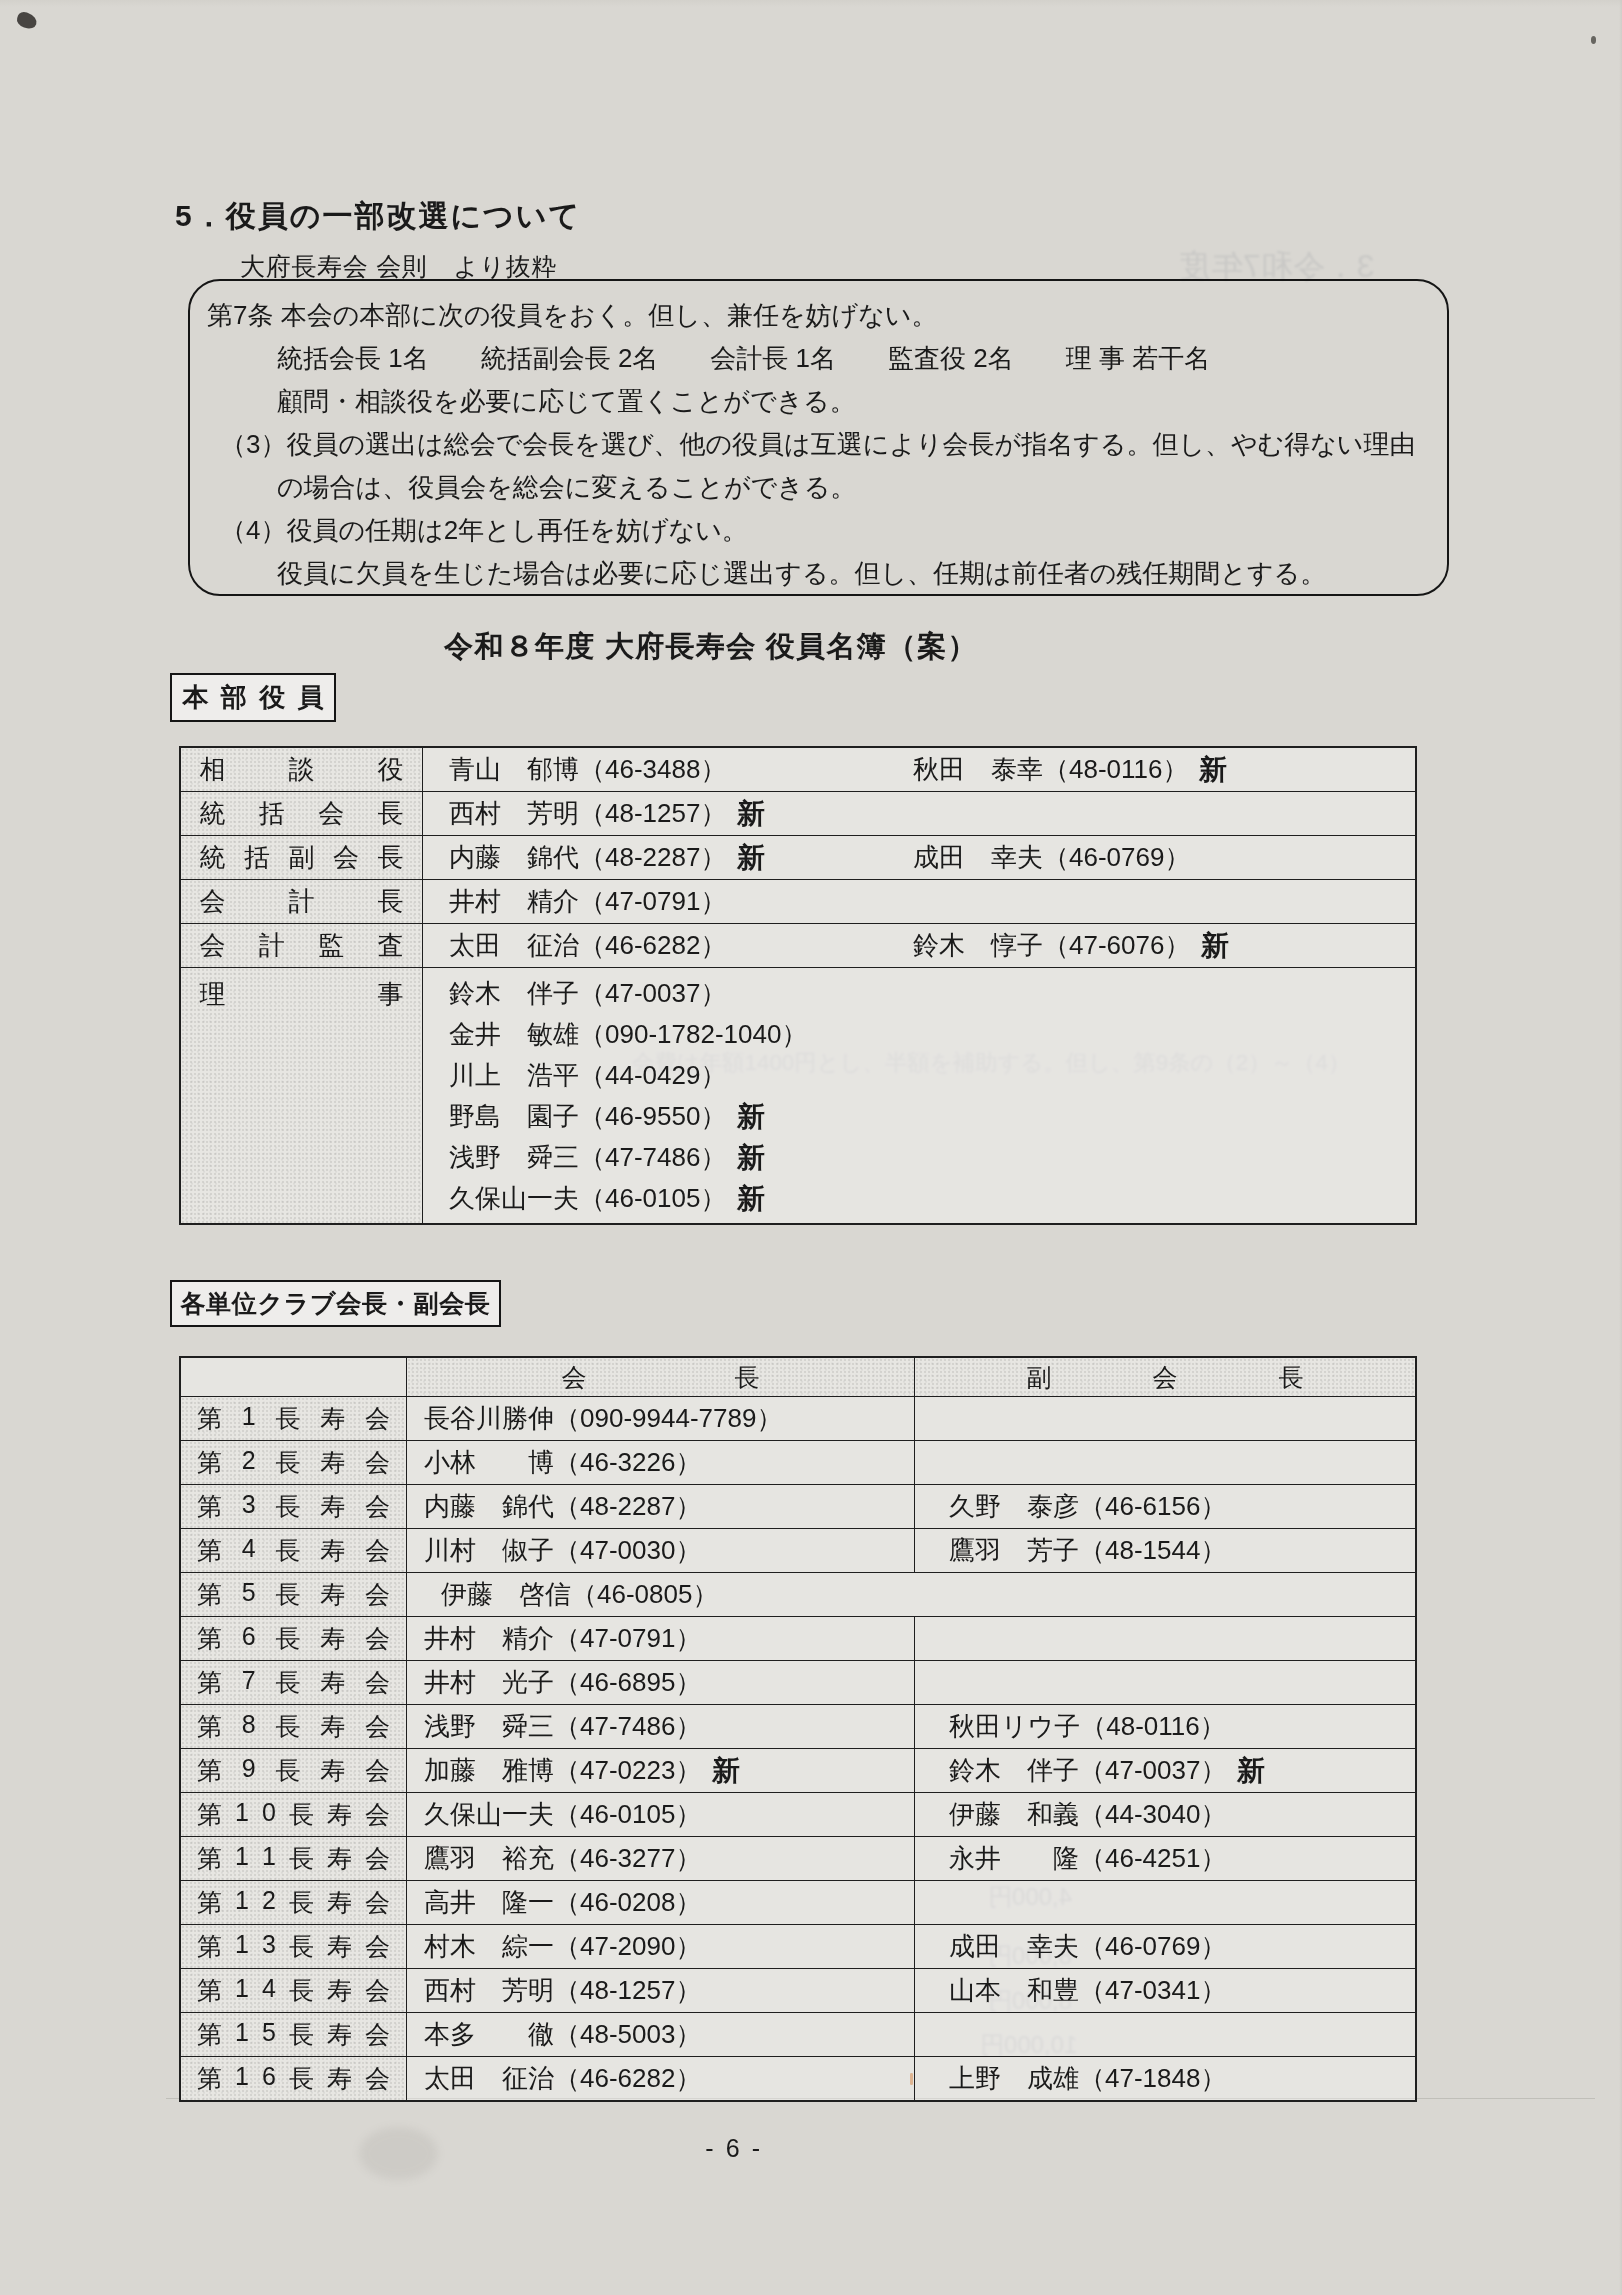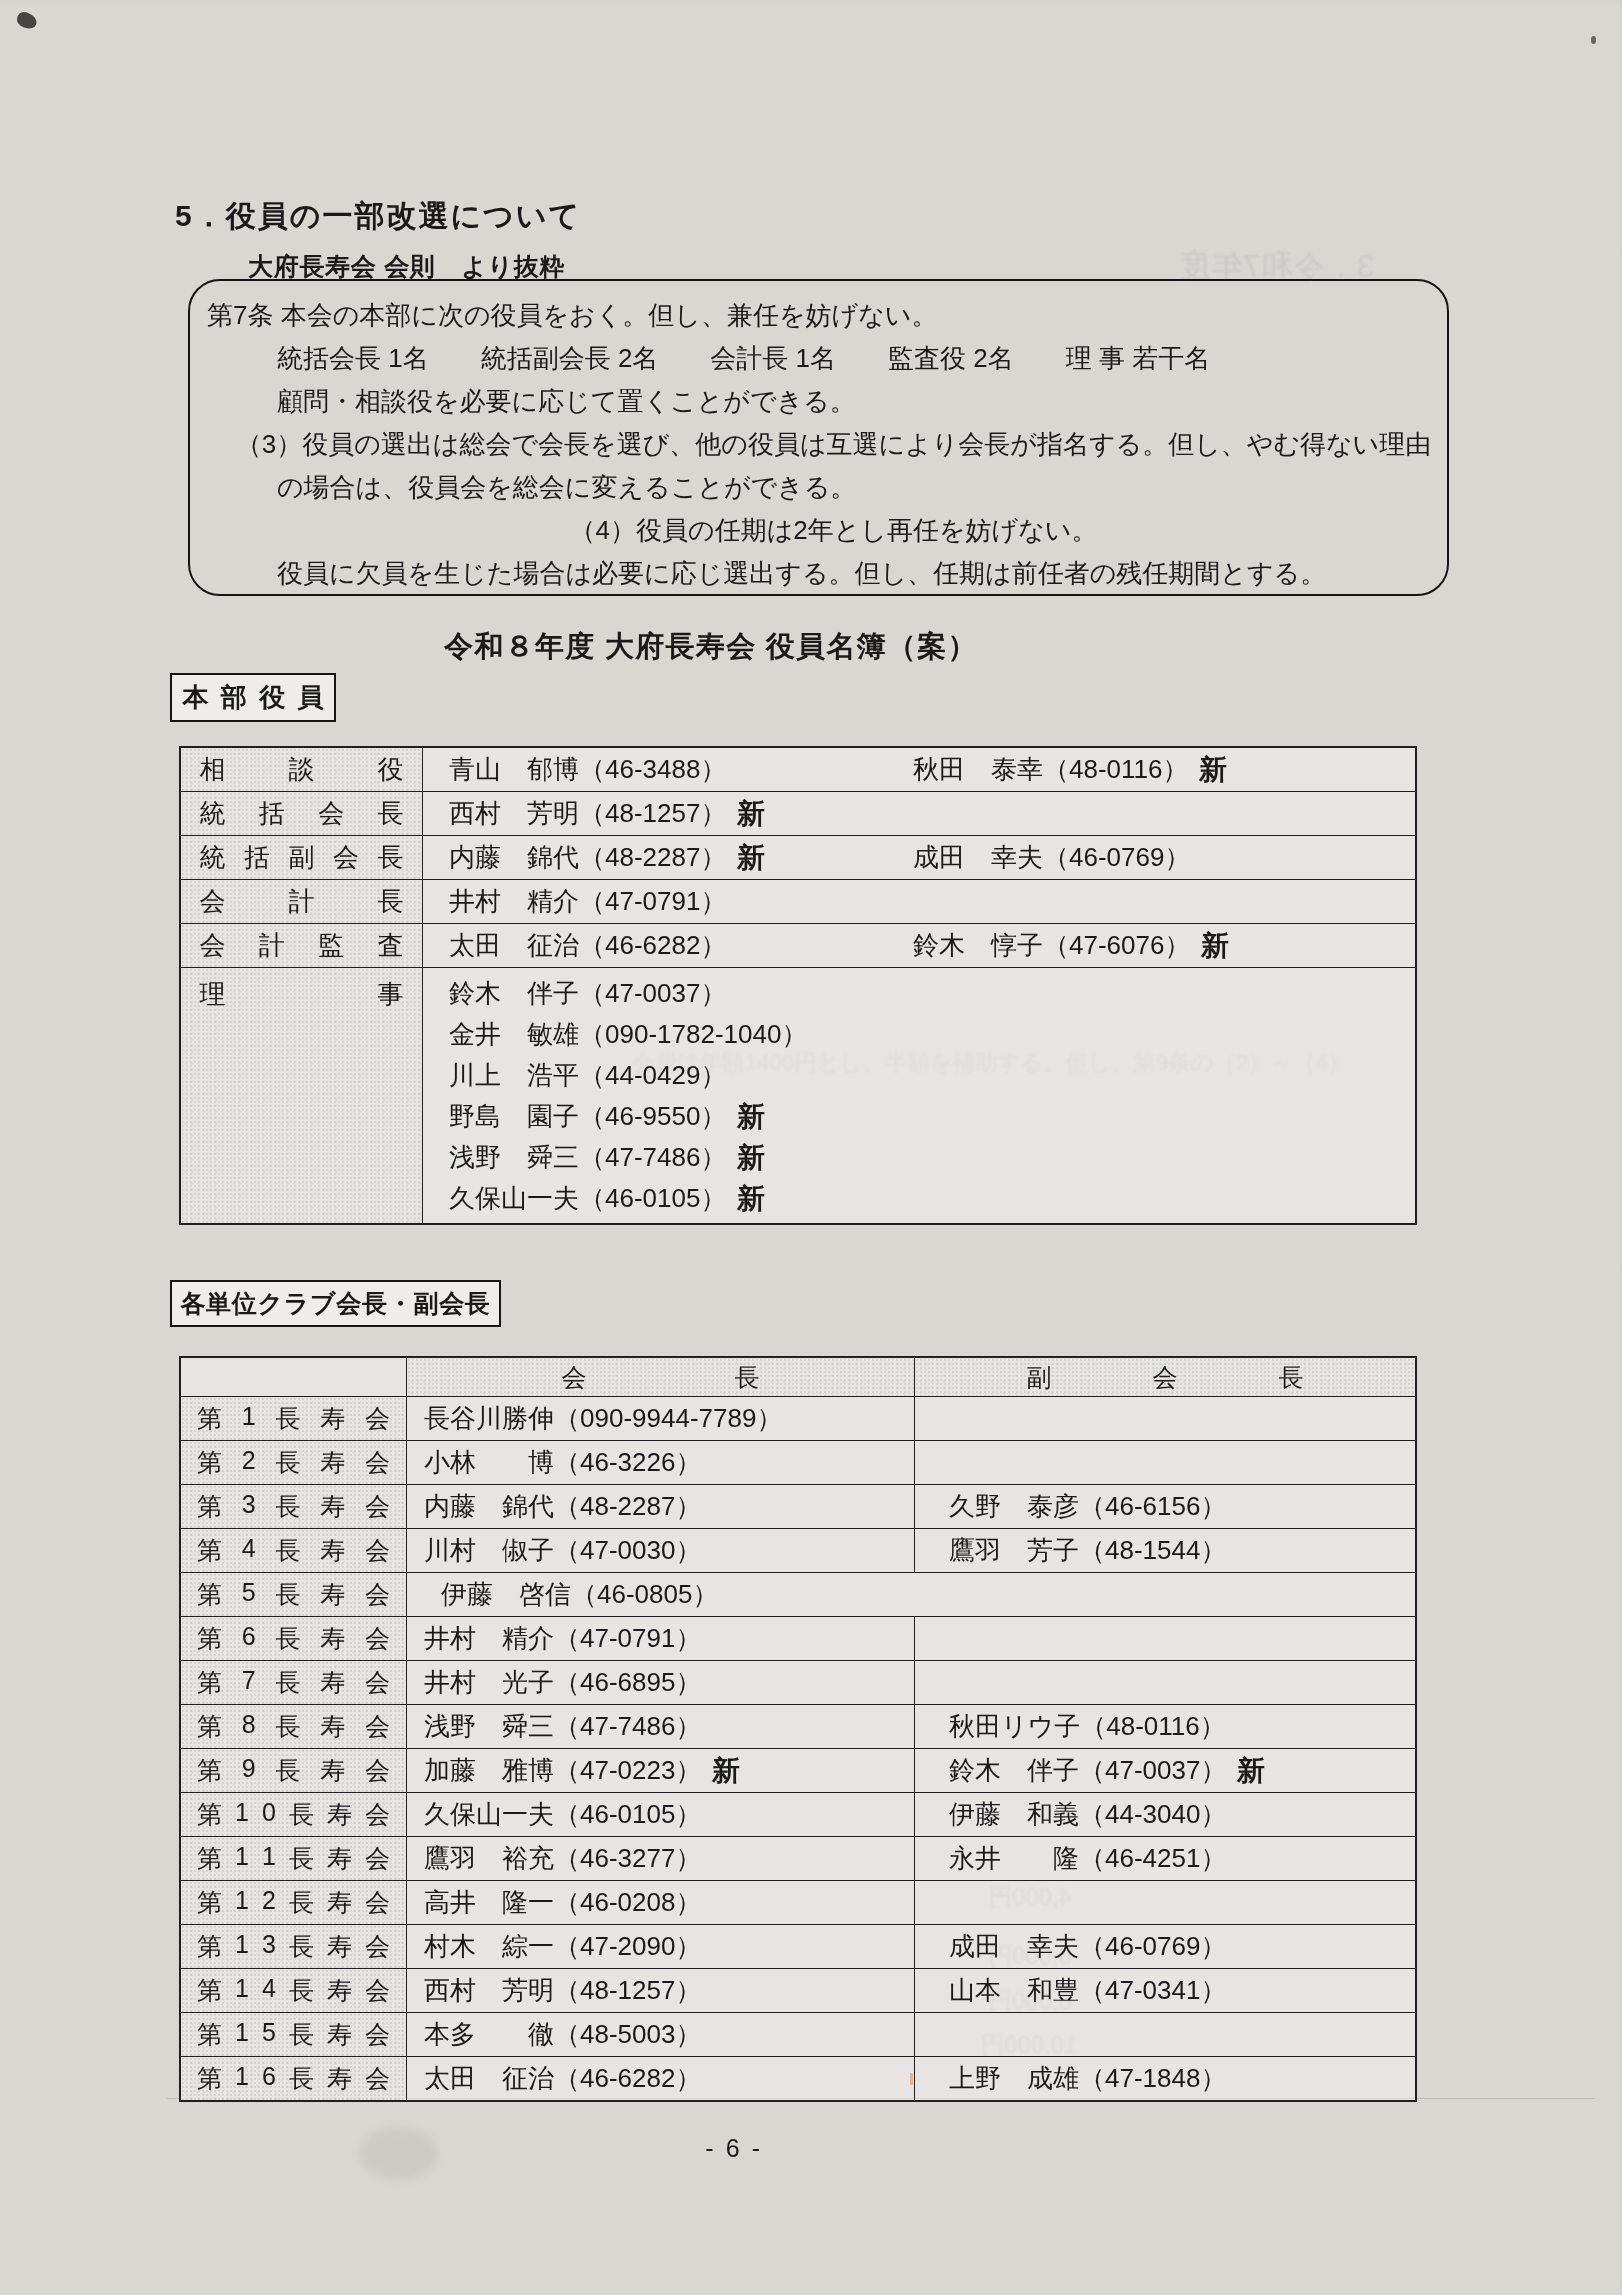--- a/index.html
+++ b/index.html
@@ -22,31 +22,31 @@
       var(--paper);
   }
   .page::before{content:"";position:absolute;left:0;top:0;right:0;height:6.6px;
     background:linear-gradient(#cfcdc7,rgba(0,0,0,0));opacity:.6;}
   .page::after{content:"";position:absolute;top:0;right:0;bottom:0;width:4px;
     background:linear-gradient(to left,#c8c6c0,rgba(0,0,0,0));opacity:.7;}
 
   .abs{position:absolute;}
 
   .heading{left:175px;top:196px;font-size:30px;font-weight:600;letter-spacing:2px;}
-  .subheading{left:248px;top:250px;font-size:25px;font-weight:700;letter-spacing:0.7px;}
+  .subheading{left:240px;top:250px;font-size:25px;font-weight:400;letter-spacing:0.7px;}
 
   .bylaws{
     left:188px;top:279px;width:1261px;height:317px;
     border:2.6px solid #151515;border-radius:32px;
     box-sizing:border-box;padding-top:13px;
     z-index:2;
   }
   .bylaw-line{height:43px;line-height:43px;font-size:26px;white-space:nowrap;}
   .bylaw-line.i0{padding-left:17px;}
-  .bylaw-line.i1{padding-left:30px;text-align:center;}
+  .bylaw-line.i1{padding-left:30px;}
   .bylaw-line.i2{padding-left:87px;}
 
   .roster-title{left:0;top:627px;width:1422px;text-align:center;font-size:29px;font-weight:600;letter-spacing:1.3px;}
 
   .section-label{
     border:2px solid #151515;box-sizing:border-box;
     display:flex;align-items:center;justify-content:center;
     background:rgba(255,255,255,.55);
     z-index:2;
   }

